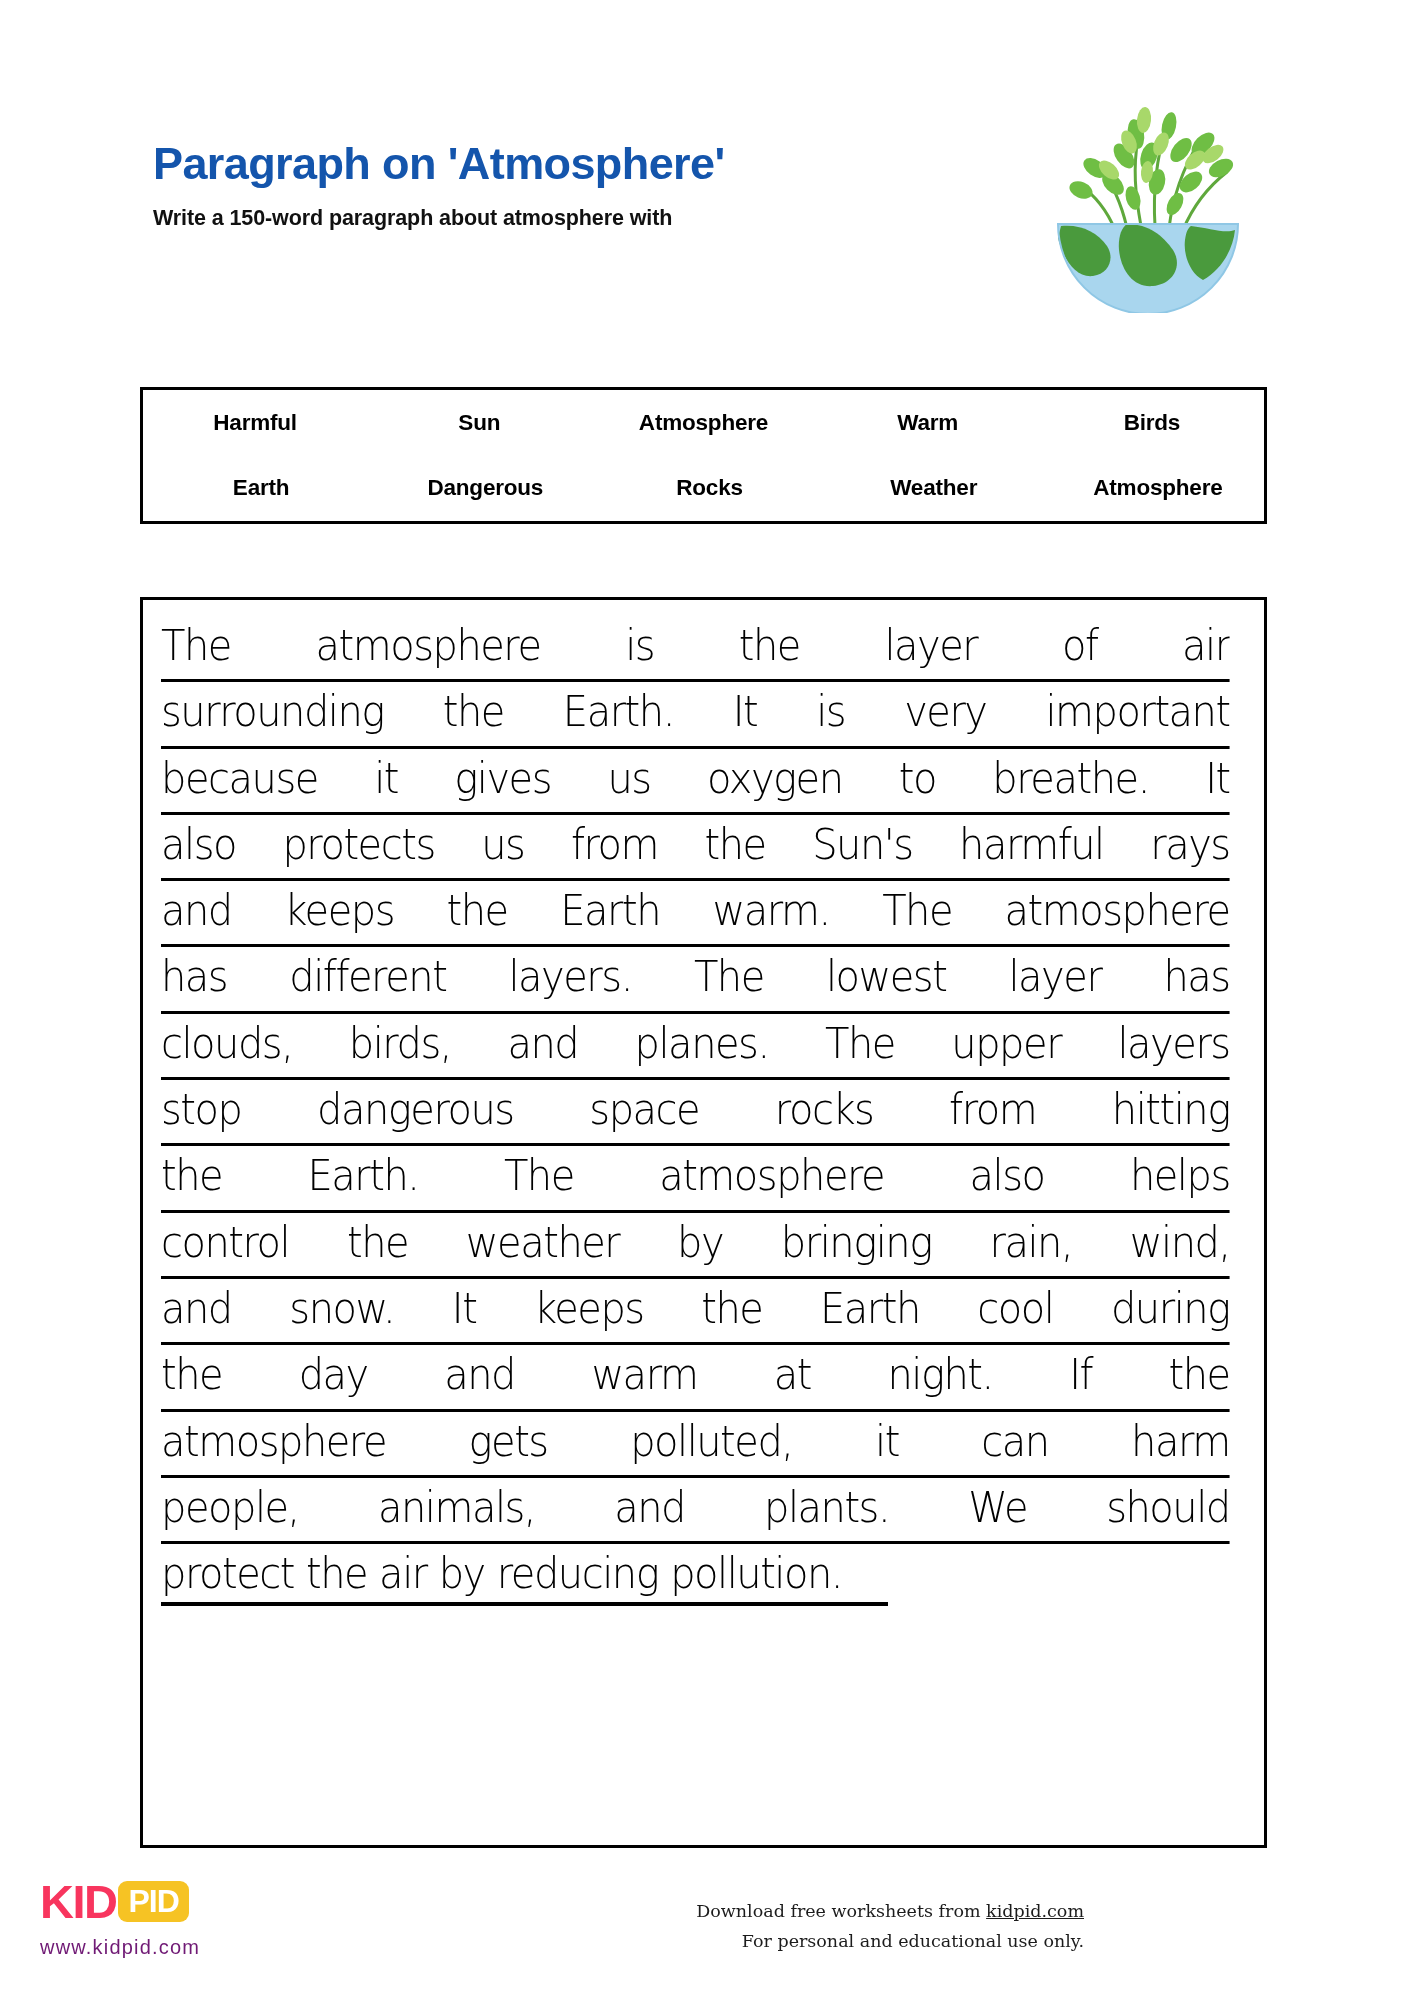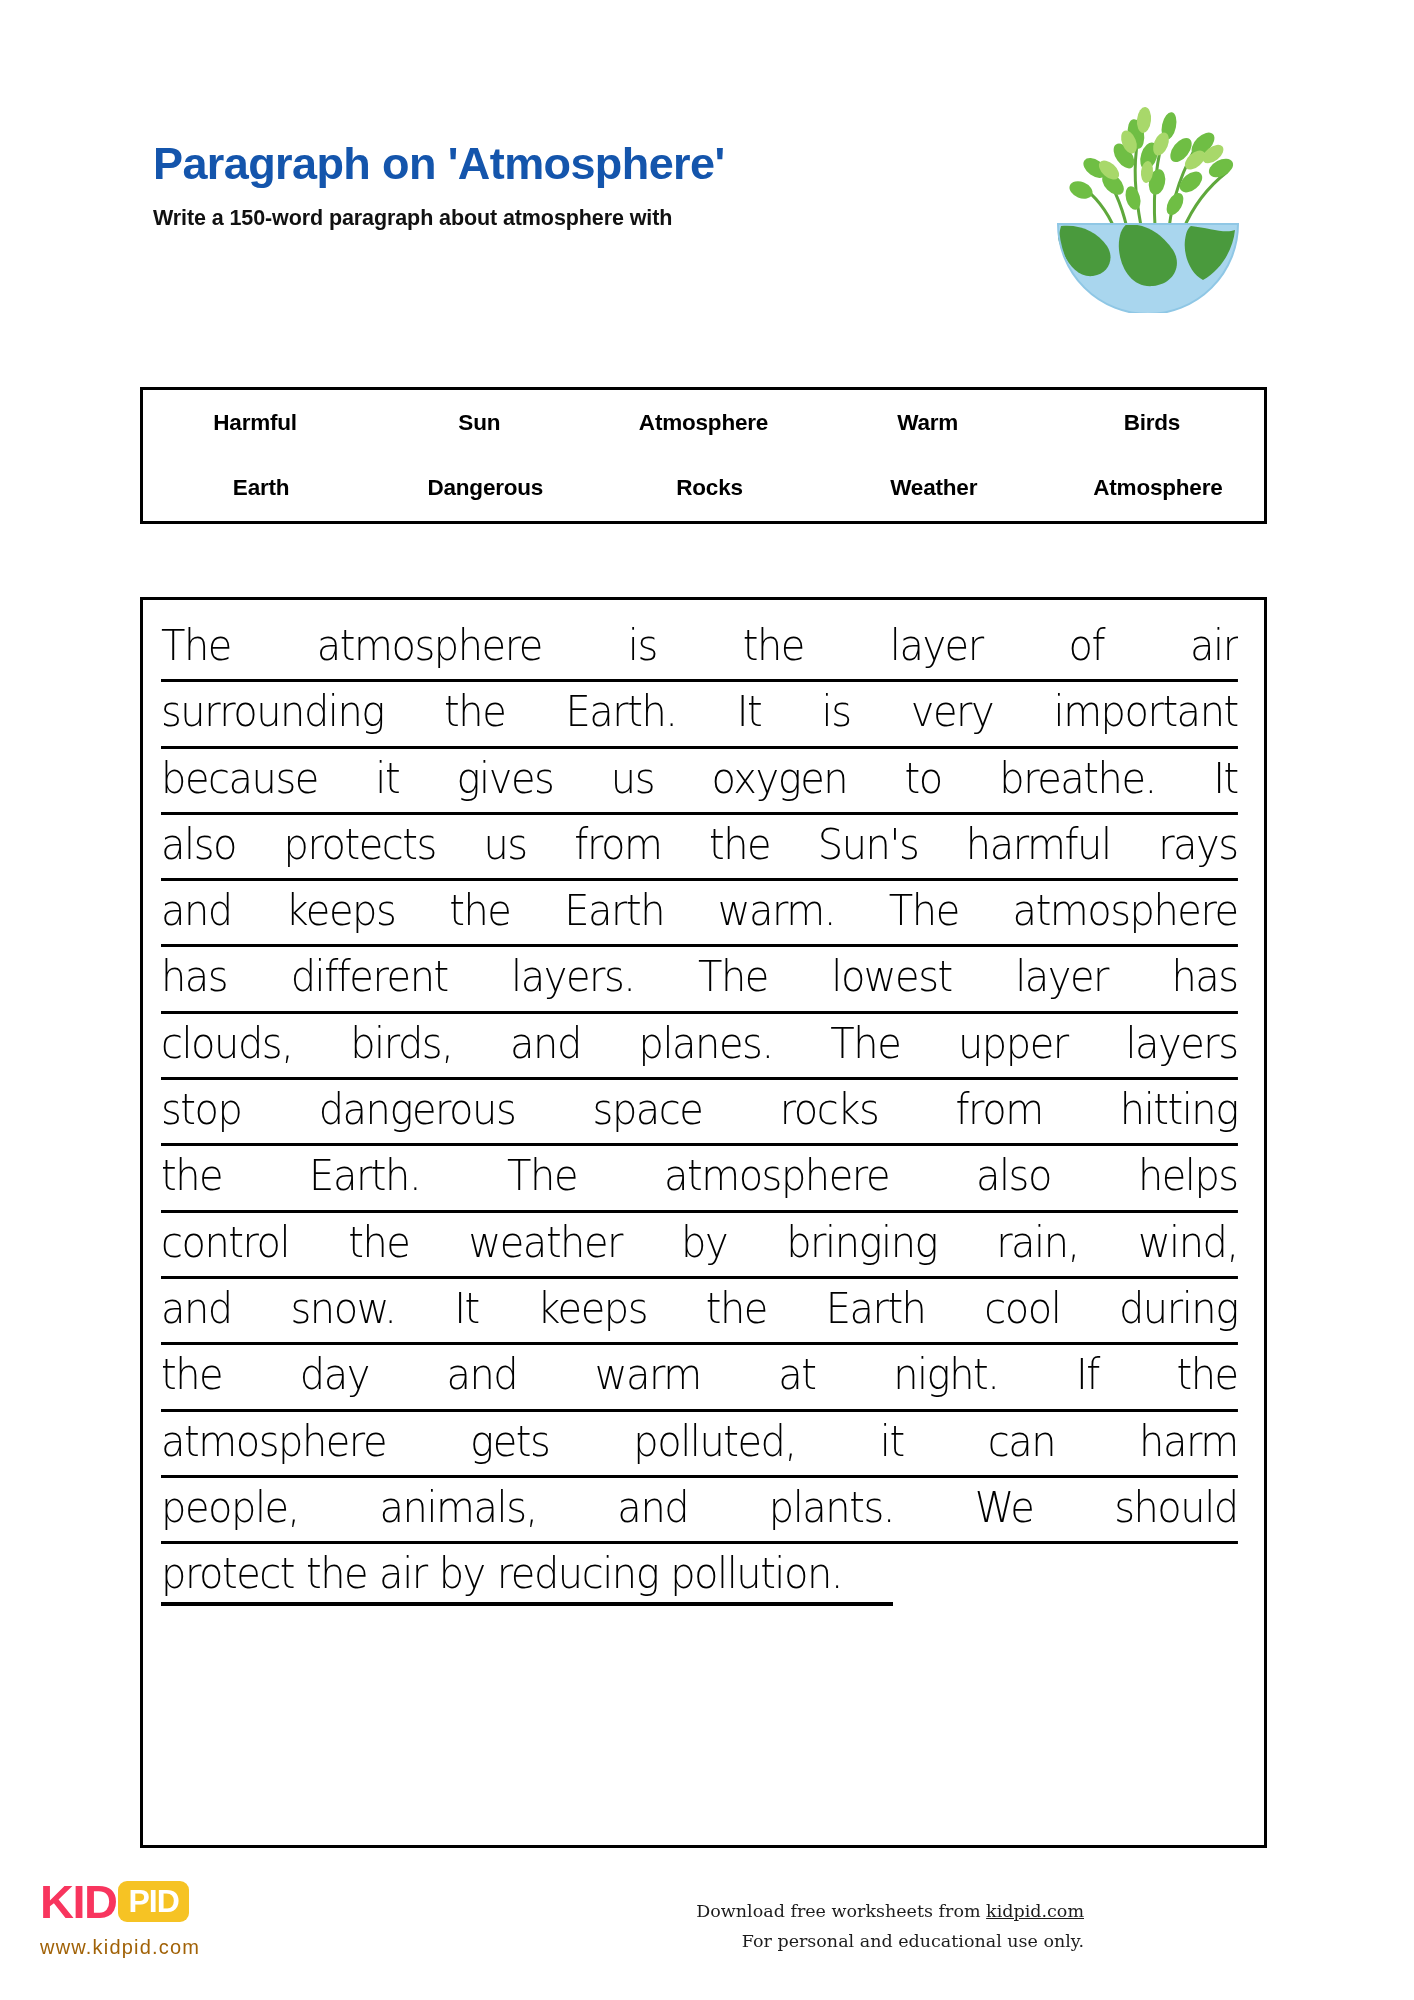--- a/index.html
+++ b/index.html
@@ -85,21 +85,21 @@
 
   
   .writing-box {
     position: absolute;
     left: 140px;
     top: 597px;
     width: 1127px;
     height: 1251px;
     border: 3px solid #000000;
     box-sizing: border-box;
-    padding: 16px 26px 10px 18px;
+    padding: 16px 34px 10px 18px;
   }
   .para {
     font-family: "DejaVu Sans", sans-serif;
     font-size: 0;
     margin: 0;
   }
   .line {
     display: flex;
     justify-content: space-between;
     align-items: baseline;
@@ -159,21 +159,21 @@
     font-weight: 800;
     color: #ffffff;
     letter-spacing: -1px;
     line-height: 1;
     display: block;
   }
   .logo-url {
     margin-top: 9px;
     font-size: 20px;
     font-weight: 400;
-    color: #a16207;
+    color: #701a75;
     letter-spacing: 1.2px;
   }
   .footer-note {
     position: absolute;
     right: 58px;
     top: 22px;
     text-align: right;
     font-family: "DejaVu Serif", serif;
     font-size: 17.5px;
     color: #1c1c1c;

